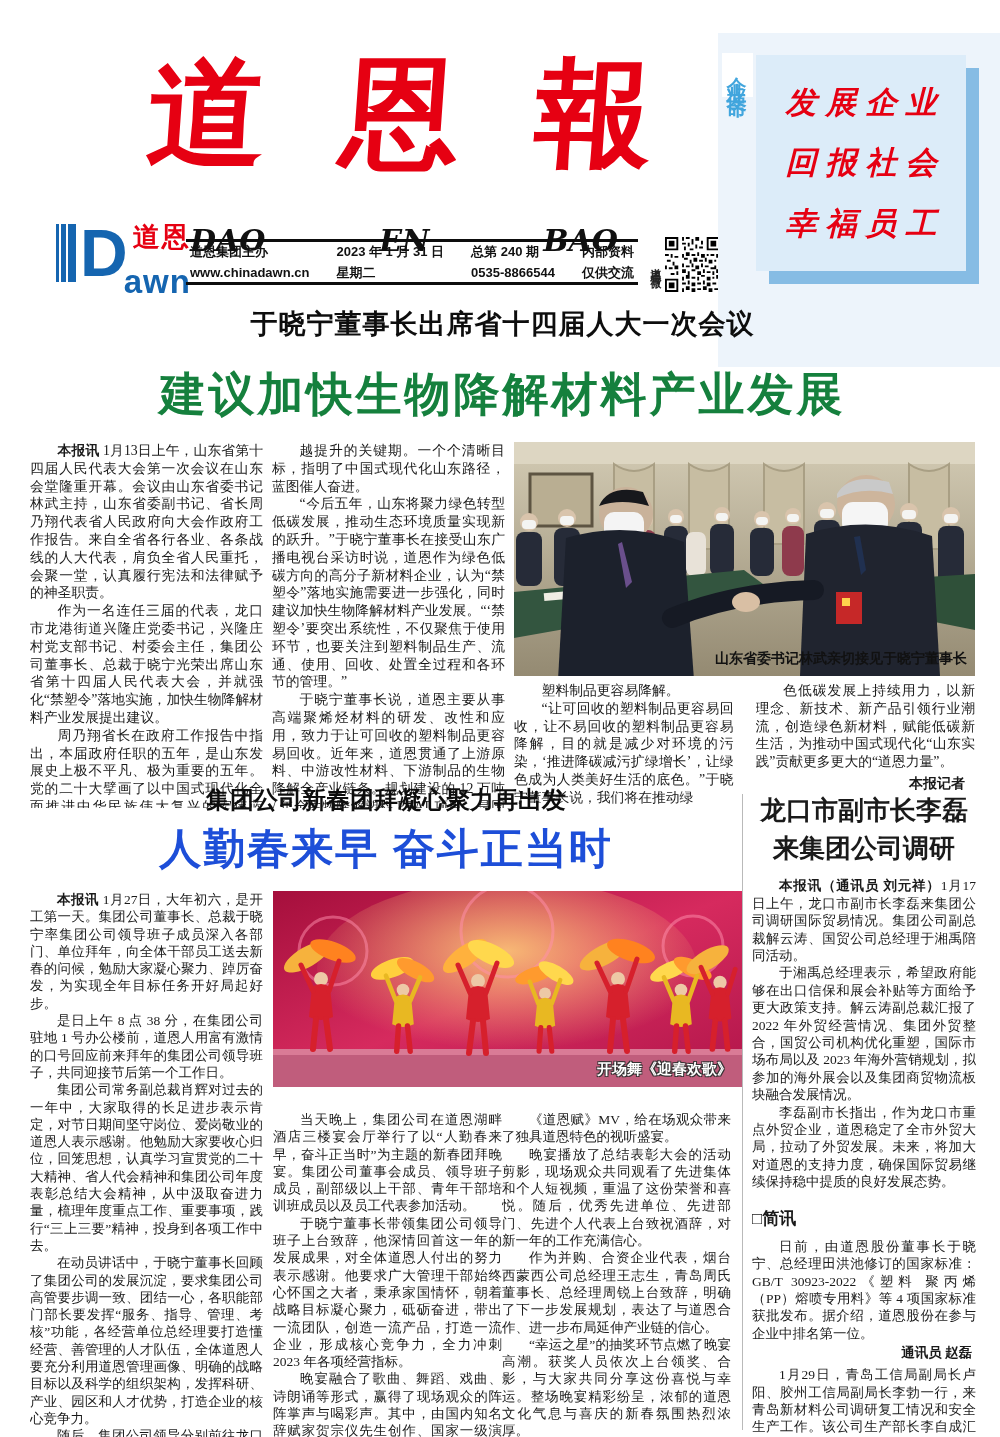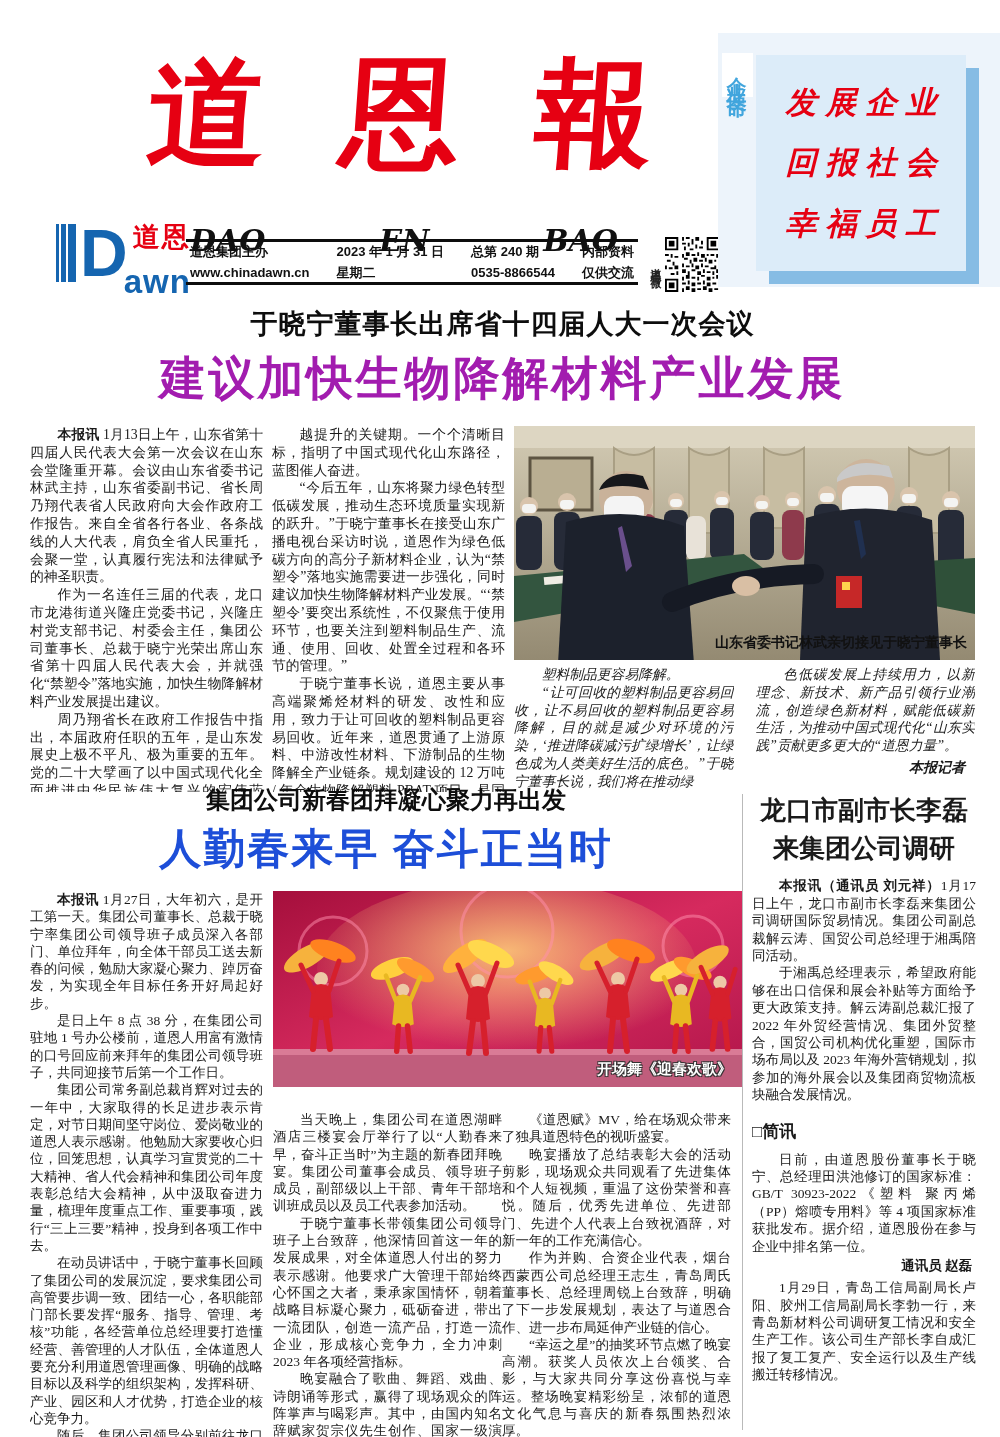--- a/index.html
+++ b/index.html
@@ -48,21 +48,21 @@
     font-family:"Liberation Sans",sans-serif; font-weight:bold; font-size:13px; line-height:1.65;
     color:#111;
   }
   .qr-block { position:absolute; left:648px; top:237px; display:flex; align-items:center; }
   .qr-label {
     writing-mode:vertical-rl; font-size:11px; font-weight:bold; letter-spacing:3px;
     font-family:"Liberation Sans",sans-serif; margin-right:2px; color:#222;
   }
   .qr-svg { width:55px; height:55px; display:block; }
   
-  .mission-panel { position:absolute; left:718px; top:33px; width:282px; height:254px; background:#edf4fb; }
+  .mission-panel { position:absolute; left:718px; top:33px; width:282px; height:334px; background:#edf4fb; }
   .mission-label {
     position:absolute; left:4px; top:20px; writing-mode:vertical-rl;
     color:#41a5dd; font-weight:bold; font-size:20px; letter-spacing:7px;
     font-family:"Liberation Sans",sans-serif; background:#ffffff; padding:8px 2px;
   }
   .mission-box {
     position:absolute; left:38px; top:22px; width:210px; height:216px;
     background:#dcecf9; box-shadow:13px 13px 0 #86bce4;
     display:flex; flex-direction:column; justify-content:space-evenly; align-items:center;
     padding:8px 0;
@@ -75,25 +75,25 @@
   .kicker { text-align:center; font-weight:bold; color:#0d0d0d; }
   .headline { text-align:center; font-weight:bold; font-family:"Liberation Sans",sans-serif; }
   .body-col p { font-size:13.8px; line-height:17.8px; text-align:justify; text-indent:2em; }
   .body-col p b { font-weight:bold; }
   .byline { text-align:right; font-weight:bold; font-size:14px; padding-right:10px; margin-top:4px; }
   .photo { position:relative; overflow:hidden; }
   .photo svg { display:block; }
   
   .article1 { position:absolute; left:30px; top:306px; width:945px; }
   .a1-kicker { font-size:27px; letter-spacing:1px; }
-  .a1-headline { font-size:46px; color:#a21caf; letter-spacing:3px; margin:6px 0 16px; }
+  .a1-headline { font-size:46px; color:#15803d; letter-spacing:3px; margin:22px 0 16px; }
   .a1-body { display:flex; gap:9px; }
   .a1-col { width:233px; height:366px; overflow:hidden; }
   .a1-right { width:461px; }
-  .a1-lower { display:flex; gap:22px; margin-top:6px;font-style:italic; }
+  .a1-lower { display:flex; gap:22px; margin-top:6px; }
   .a1-lower .lcol { width:226px; overflow:hidden; }
   
   .article2 { position:absolute; left:30px; top:784px; width:712px; }
   .a2-kicker { font-size:24px; }
   .a2-headline { font-size:42px; color:#1d4ed8; letter-spacing:2px; margin:5px 0 14px; }
   .a2-body { display:flex; gap:10px; }
   .a2-col1 { width:233px; height:548px; overflow:hidden; }
   .a2-col1 p, .a2-lower p { font-size:13.5px; line-height:17.3px; }
   .a2-right { width:469px; }
   .a2-lower { display:flex; margin-top:24px; }
@@ -418,20 +418,21 @@
   </div>
 
   <div class="divider-v"></div>
   <div class="article3">
     <div class="headline a3-headline">
       <div>龙口市副市长李磊</div>
       <div>来集团公司调研</div>
     </div>
     <p class="body"><b>本报讯（通讯员  刘元祥）</b><span>1月17日上午，龙口市副市长李磊来集团公司调研国际贸易情况。集团公司副总裁解云涛、国贸公司总经理于湘禹陪同活动。</span></p>
     <p class="body">于湘禹总经理表示，希望政府能够在出口信保和展会补贴等方面给予更大政策支持。解云涛副总裁汇报了 2022 年外贸经营情况、集团外贸整合，国贸公司机构优化重塑，国际市场布局以及 2023 年海外营销规划，拟参加的海外展会以及集团商贸物流板块融合发展情况。</p>
+    <p class="body">李磊副市长指出，作为龙口市重点外贸企业，道恩稳定了全市外贸大局，拉动了外贸发展。未来，将加大对道恩的支持力度，确保国际贸易继续保持稳中提质的良好发展态势。</p>
 
     <div class="briefs-title">□简讯</div>
     <p class="body">日前，由道恩股份董事长于晓宁、总经理田洪池修订的国家标准：GB/T 30923-2022《塑料 聚丙烯（PP）熔喷专用料》等 4 项国家标准获批发布。据介绍，道恩股份在参与企业中排名第一位。</p>
     <div class="brief-byline">通讯员  赵磊</div>
     <p class="body">1月29日，青岛工信局副局长卢阳、胶州工信局副局长李勃一行，来青岛新材料公司调研复工情况和安全生产工作。该公司生产部长李自成汇报了复工复产、安全运行以及生产线搬迁转移情况。</p>
 
   </div>
 
 </div>
 

